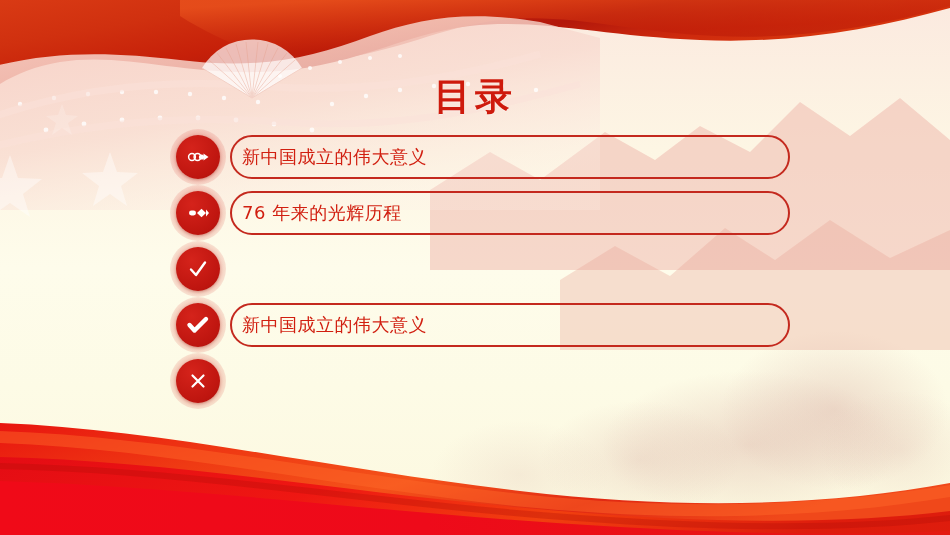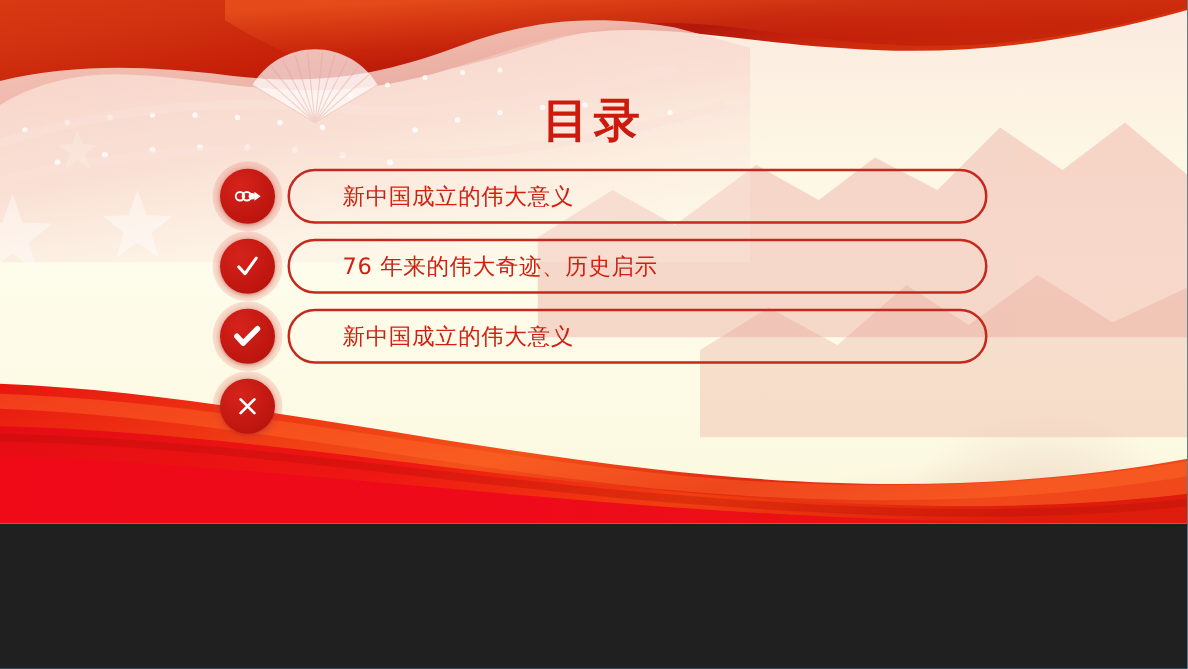--- a/index.html
+++ b/index.html
@@ -3,24 +3,24 @@
 <meta charset="utf-8">
 <style>
   html, body {
     margin: 0;
     padding: 0;
     background: #202020;
   }
   #slide {
     position: relative;
     width: 950px;
-    height: 419px;
+    height: 535px;
     overflow: hidden;
     font-family: "Liberation Sans", "DejaVu Sans", sans-serif;
-    background: #7dd3fc;
+    background: #000000;
   }
 
   
   .bg-base {
     position: absolute;
     inset: 0;
     background:
       linear-gradient(to bottom,
         #FBE9DF 0%,
         #FDF6E4 28%,
@@ -144,21 +144,21 @@
     height: 44px;
     border: 2px solid #C4291E;
     border-radius: 24px;
     background: transparent;
     display: flex;
     align-items: center;
     box-sizing: border-box;
     z-index: 2;
   }
   .pill-label {
-    padding-left: 42px;
+    padding-left: 10px;
     font-size: 18px;
     color: #D11F10;
     letter-spacing: .5px;
     white-space: nowrap;
     font-family: "DejaVu Sans", "Liberation Sans", sans-serif;
   }
 </style>
 </head>
 <body>
 
@@ -323,33 +323,45 @@
             <circle cx="14.5" cy="7" r="2.6" fill="#fff"></circle>
             <path d="M16.5,3.4 L21.5,7 L16.5,10.6 Z" fill="#fff"></path>
           </svg>
         </div>
       </div>
       <div class="pill">
         <span class="pill-label">新中国成立的伟大意义</span>
       </div>
     </div>
 
+    <div class="toc-row">
+      <div class="badge-wrap">
+        <div class="badge-halo"></div>
+        <div class="badge">
+          <svg width="22" height="14" viewBox="0 0 22 14">
+            <rect x="2" y="4.6" width="7" height="4.8" rx="2.4" fill="#fff"></rect>
+            <path d="M10,7 L14.5,2.8 L19,7 L14.5,11.2 Z" fill="#fff"></path>
+            <path d="M19,3.6 L22,7 L19,10.4 Z" fill="#fff"></path>
+          </svg>
+        </div>
+      </div>
+      <div class="pill">
+        <span class="pill-label">76 年来的光辉历程</span>
+      </div>
+    </div>
 
     <div class="toc-row">
       <div class="badge-wrap">
         <div class="badge-halo"></div>
         <div class="badge">
           <svg width="22" height="20" viewBox="0 0 22 20">
             <path d="M4,10.5 L9,16 L18,3.5" fill="none" stroke="#fff" stroke-width="2.4" stroke-linecap="round" stroke-linejoin="round"></path>
           </svg>
         </div>
       </div>
-      <div class="pill">
-        <span class="pill-label">76 年来的伟大奇迹、历史启示</span>
-      </div>
     </div>
 
     <div class="toc-row">
       <div class="badge-wrap">
         <div class="badge-halo"></div>
         <div class="badge">
           <svg width="24" height="20" viewBox="0 0 24 20">
             <path d="M3.5,10 L8.5,15.5 L20,4" fill="none" stroke="#fff" stroke-width="4.4" stroke-linecap="round" stroke-linejoin="round"></path>
           </svg>
         </div>

